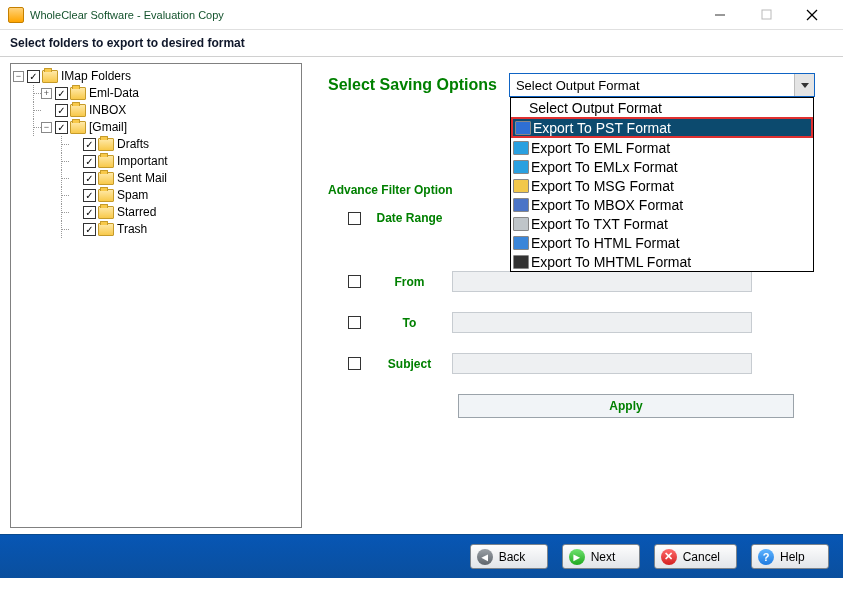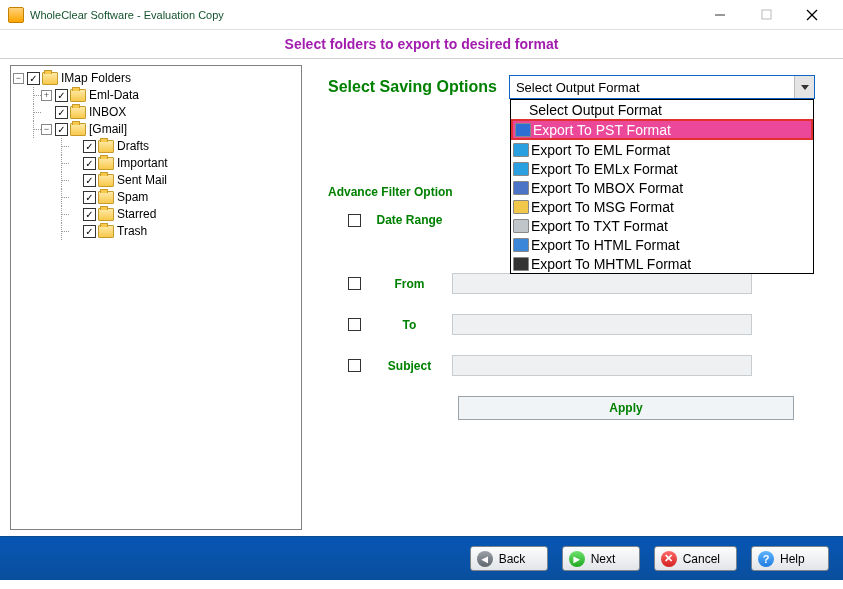--- a/index.html
+++ b/index.html
@@ -33,25 +33,24 @@
   .winbtn {
     width: 46px; height: 30px;
     display:flex; align-items:center; justify-content:center;
     color:#555;
     font-size:14px;
   }
   .winbtn.close { color:#000; }
   .winbtn svg { display:block; }
   .subheader {
     padding: 6px 10px;
-    color: #a21caf;
+    color: #0f172a;
     font-weight: bold;
-    font-size: 14px;
+    font-size: 12px;
     border-bottom: 1px solid #d0d0d0;
-    text-align: center;
   }
   .main {
     display: flex;
     height: 477px;
   }
   .treepanel {
     width: 292px;
     margin: 6px 6px 6px 10px;
     border: 1px solid #808080;
     background: #fff;
@@ -122,21 +121,21 @@
   }
   .dropdown {
     position:absolute; left:0; top:23px; right:0;
     background:#fff; border:1px solid #000; z-index:100;
     font-size:14px;
   }
   .dd-item {
     display:flex; align-items:center; height:19px; padding:0 2px;
     color:#000;
   }
-  .dd-item.sel { background:#ec4899; color:#fff; border:2px solid #e03030; height:21px; }
+  .dd-item.sel { background:#0c4a6e; color:#fff; border:2px solid #e03030; height:21px; }
   .dd-icon {
     width:16px; height:14px; margin-right:2px; display:inline-block;
     border:1px solid #888; border-radius:1px;
   }
   .filter-label { color:#008000; font-weight:bold; margin: 86px 0 14px 0; }
   .filter-row { display:flex; align-items:center; margin: 0 0 20px 20px; }
   .chkbox {
     width:13px; height:13px; border:1px solid #333; margin-right:6px;
     background:#fff;
   }
@@ -317,26 +316,26 @@
             </div>
             <div class="dd-item">
               <span class="dd-icon" style="background:#2aa0e0"></span>
               <span>Export To EML Format</span>
             </div>
             <div class="dd-item">
               <span class="dd-icon" style="background:#2aa0e0"></span>
               <span>Export To EMLx Format</span>
             </div>
             <div class="dd-item">
+              <span class="dd-icon" style="background:#f2c84b"></span>
+              <span>Export To MSG Format</span>
+            </div>
+            <div class="dd-item">
               <span class="dd-icon" style="background:#4b74c7"></span>
               <span>Export To MBOX Format</span>
-            </div>
-            <div class="dd-item">
-              <span class="dd-icon" style="background:#f2c84b"></span>
-              <span>Export To MSG Format</span>
             </div>
             <div class="dd-item">
               <span class="dd-icon" style="background:#bfc5c9"></span>
               <span>Export To TXT Format</span>
             </div>
             <div class="dd-item">
               <span class="dd-icon" style="background:#3b86d9"></span>
               <span>Export To HTML Format</span>
             </div>
             <div class="dd-item">

